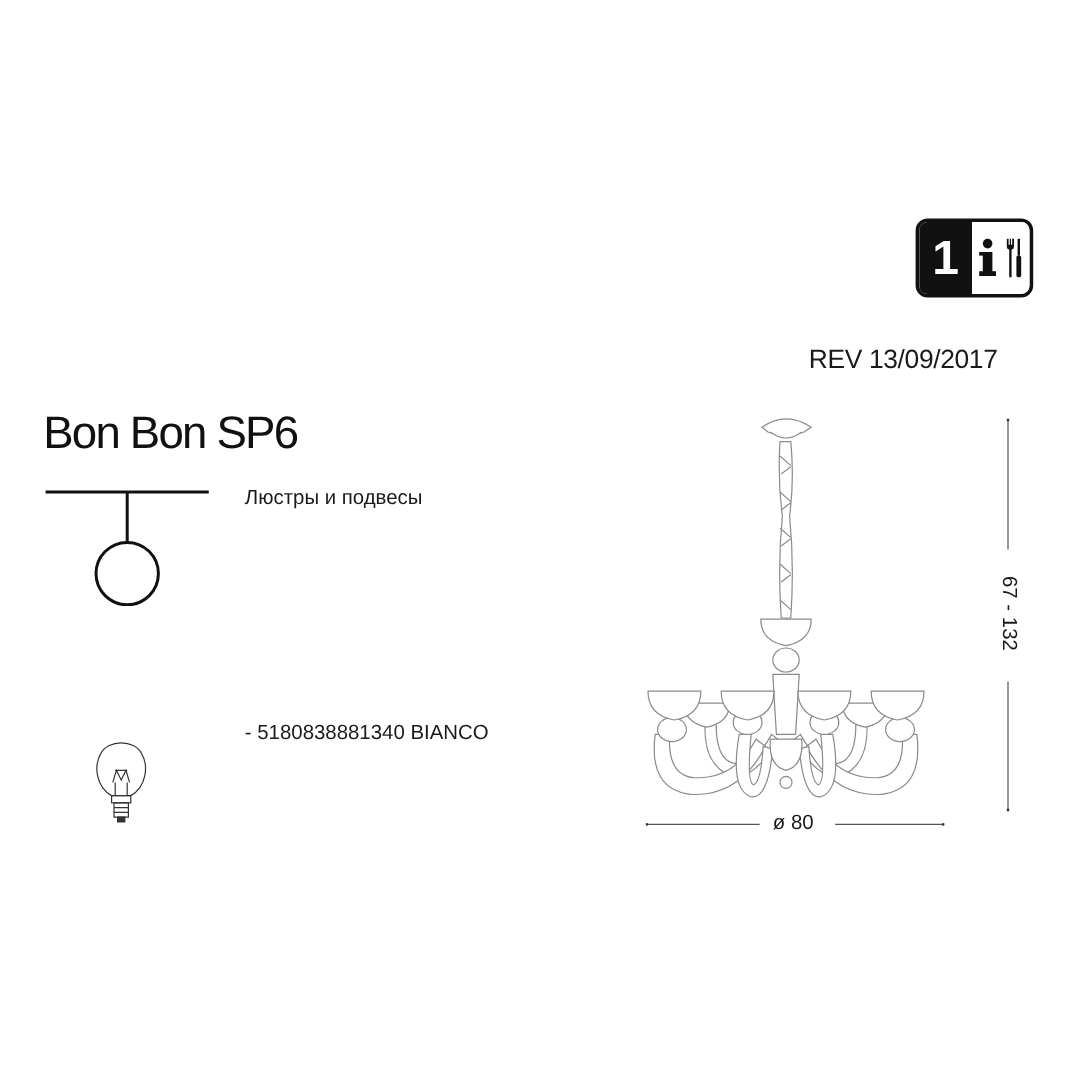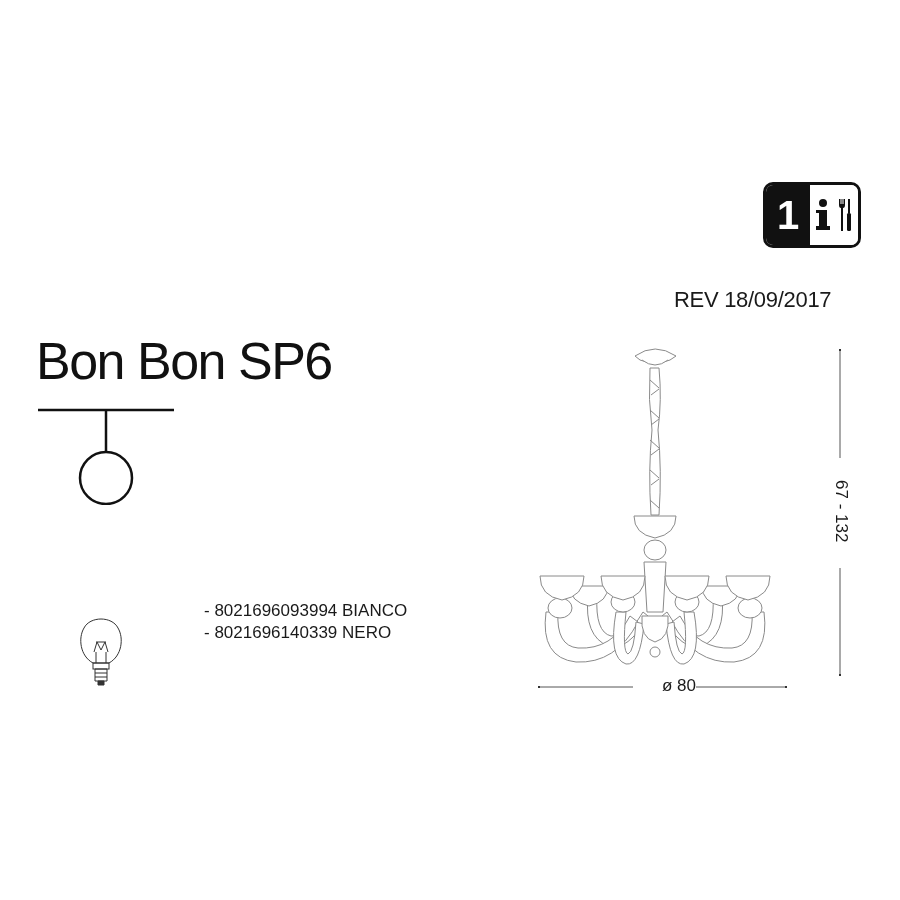--- a/index.html
+++ b/index.html
@@ -1,19 +1,19 @@
 <!DOCTYPE html>
 <html><head>
 <meta charset="utf-8">
 <style>
   html, body { margin:0; padding:0; background:#ffffff; }
   body { width:900px; height:900px; position:relative; overflow:hidden;
          font-family:"Liberation Sans", "DejaVu Sans", sans-serif; color:#1a1a1a; }
   .abs { position:absolute; }
-  .title { left:36px; top:333px; font-size:52px; font-weight:400; letter-spacing:-1.5px; line-height:56px; color:#111; }
+  .title { left:36px; top:333px; font-size:38px; font-weight:400; letter-spacing:-1.5px; line-height:56px; color:#111; }
   .rev { left:674px; top:287px; font-size:22px; line-height:26px; color:#1a1a1a; letter-spacing:-0.3px; }
   .types { left:204px; top:404px; font-size:17px; line-height:21.6px; color:#1a1a1a; }
   .types div, .specs div { white-space:nowrap; }
   .specs { left:204px; top:600px; font-size:17px; line-height:22px; color:#1a1a1a; }
   .badge { left:763px; top:182px; width:98px; height:66px; border:3px solid #111; border-radius:10px; box-sizing:border-box; overflow:hidden; display:flex; }
   .badge .num { width:44px; background:#111; color:#fff; font-size:40px; font-weight:700; display:flex; align-items:center; justify-content:center; font-family:"Liberation Sans", sans-serif; }
   .badge .info { flex:1; background:#fff; display:flex; align-items:center; justify-content:center; gap:6px; }
   .dim-v-label { left:829px; top:470px; font-size:17px; color:#1a1a1a; transform:rotate(90deg); transform-origin:left top; white-space:nowrap; left:851px; top:480px; }
 </style>
 </head>
@@ -29,51 +29,51 @@
       <rect x="1" y="28" width="14" height="4" fill="#111"></rect>
     </svg>
     <svg width="16" height="36" viewBox="0 0 16 36">
       <path d="M2 2 v6 q0 3 2 3 v23 h2 v-23 q2 0 2 -3 v-6 h-1.5 v5 h-1 v-5 h-1 v5 h-1 v-5z" fill="#111"></path>
       <rect x="11" y="2" width="2" height="14" fill="#111"></rect>
       <rect x="10" y="16" width="4" height="18" rx="1.5" fill="#111"></rect>
     </svg>
   </div>
 </div>
 
-<div class="abs rev">REV 18/09/2017</div>
+<div class="abs rev">REV 13/09/2017</div>
 
 <div class="abs title">Bon Bon SP6</div>
 
 <svg class="abs" style="left:36px;top:405px" width="150" height="100" viewBox="0 0 150 100">
   <line x1="2" y1="5" x2="138" y2="5" stroke="#111" stroke-width="2.5"></line>
   <line x1="70" y1="5" x2="70" y2="47" stroke="#111" stroke-width="2.5"></line>
   <circle cx="70" cy="73" r="26" fill="none" stroke="#111" stroke-width="2.5"></circle>
 </svg>
 
 <div class="abs types">
+  <div>Люстры и подвесы</div>
 </div>
 
 <svg class="abs" style="left:76px;top:608px" width="50" height="84" viewBox="0 0 50 84">
   <g fill="none" stroke="#333" stroke-width="1">
     <path d="M17 55 C4 48 2 30 8 20 C14 8 36 8 42 20 C48 30 46 48 33 55 Z"></path>
     <path d="M18 44 L21 34 L25 42 L29 34 L32 44"></path>
     <path d="M20 34 h10"></path>
     <line x1="20" y1="44" x2="20" y2="55"></line>
     <line x1="30" y1="44" x2="30" y2="55"></line>
     <rect x="17" y="55" width="16" height="6"></rect>
     <path d="M19 61 h12 v12 h-12z"></path>
     <line x1="19" y1="65" x2="31" y2="65"></line>
     <line x1="19" y1="69" x2="31" y2="69"></line>
     <path d="M22 73 h6 v4 h-6z" fill="#333"></path>
   </g>
 </svg>
 
 <div class="abs specs">
-  <div>- 8021696093994 BIANCO</div>
-  <div>- 8021696140339 NERO</div>
+  <div>- 5180838881340 BIANCO</div>
 </div>
 
 <svg class="abs" style="left:530px;top:340px" width="260" height="330" viewBox="0 0 260 330">
   <g fill="#fff" stroke="#8a8a8a" stroke-width="1">
 
     <path d="M105 16 Q125 2 146 16 L140 20 Q125 26 110 20 Z"></path>
     <path d="M112 20 Q125 30 138 20"></path>
 
     <path d="M120 28 Q118 60 122 90 Q118 130 121 175 L129 175 Q132 130 128 90 Q132 60 129 28 Z"></path>
     <path d="M120 40 l9 8 M121 55 l8 -6 M120 70 l9 8 M121 85 l8 -6 M120 100 l9 8 M121 115 l8 -6 M120 130 l9 8 M121 145 l8 -6 M120 160 l9 8"></path>
@@ -117,13 +117,13 @@
   <rect x="3" y="326" width="2" height="2" fill="#333"></rect>
 </svg>
 <div class="abs dim-v-label">67 - 132</div>
 
 <svg class="abs" style="left:538px;top:684px" width="250" height="6" viewBox="0 0 250 6">
   <line x1="1" y1="3" x2="95" y2="3" stroke="#555" stroke-width="1"></line>
   <line x1="158" y1="3" x2="248" y2="3" stroke="#555" stroke-width="1"></line>
   <rect x="0" y="2" width="2" height="2" fill="#333"></rect>
   <rect x="247" y="2" width="2" height="2" fill="#333"></rect>
 </svg>
-<div class="abs" style="left:644px;top:676px;font-size:17px;color:#1a1a1a;margin-left:18px;">ø 80</div>
+<div class="abs" style="left:644px;top:676px;font-size:17px;color:#1a1a1a;">ø 80</div>
 
 </body></html>

